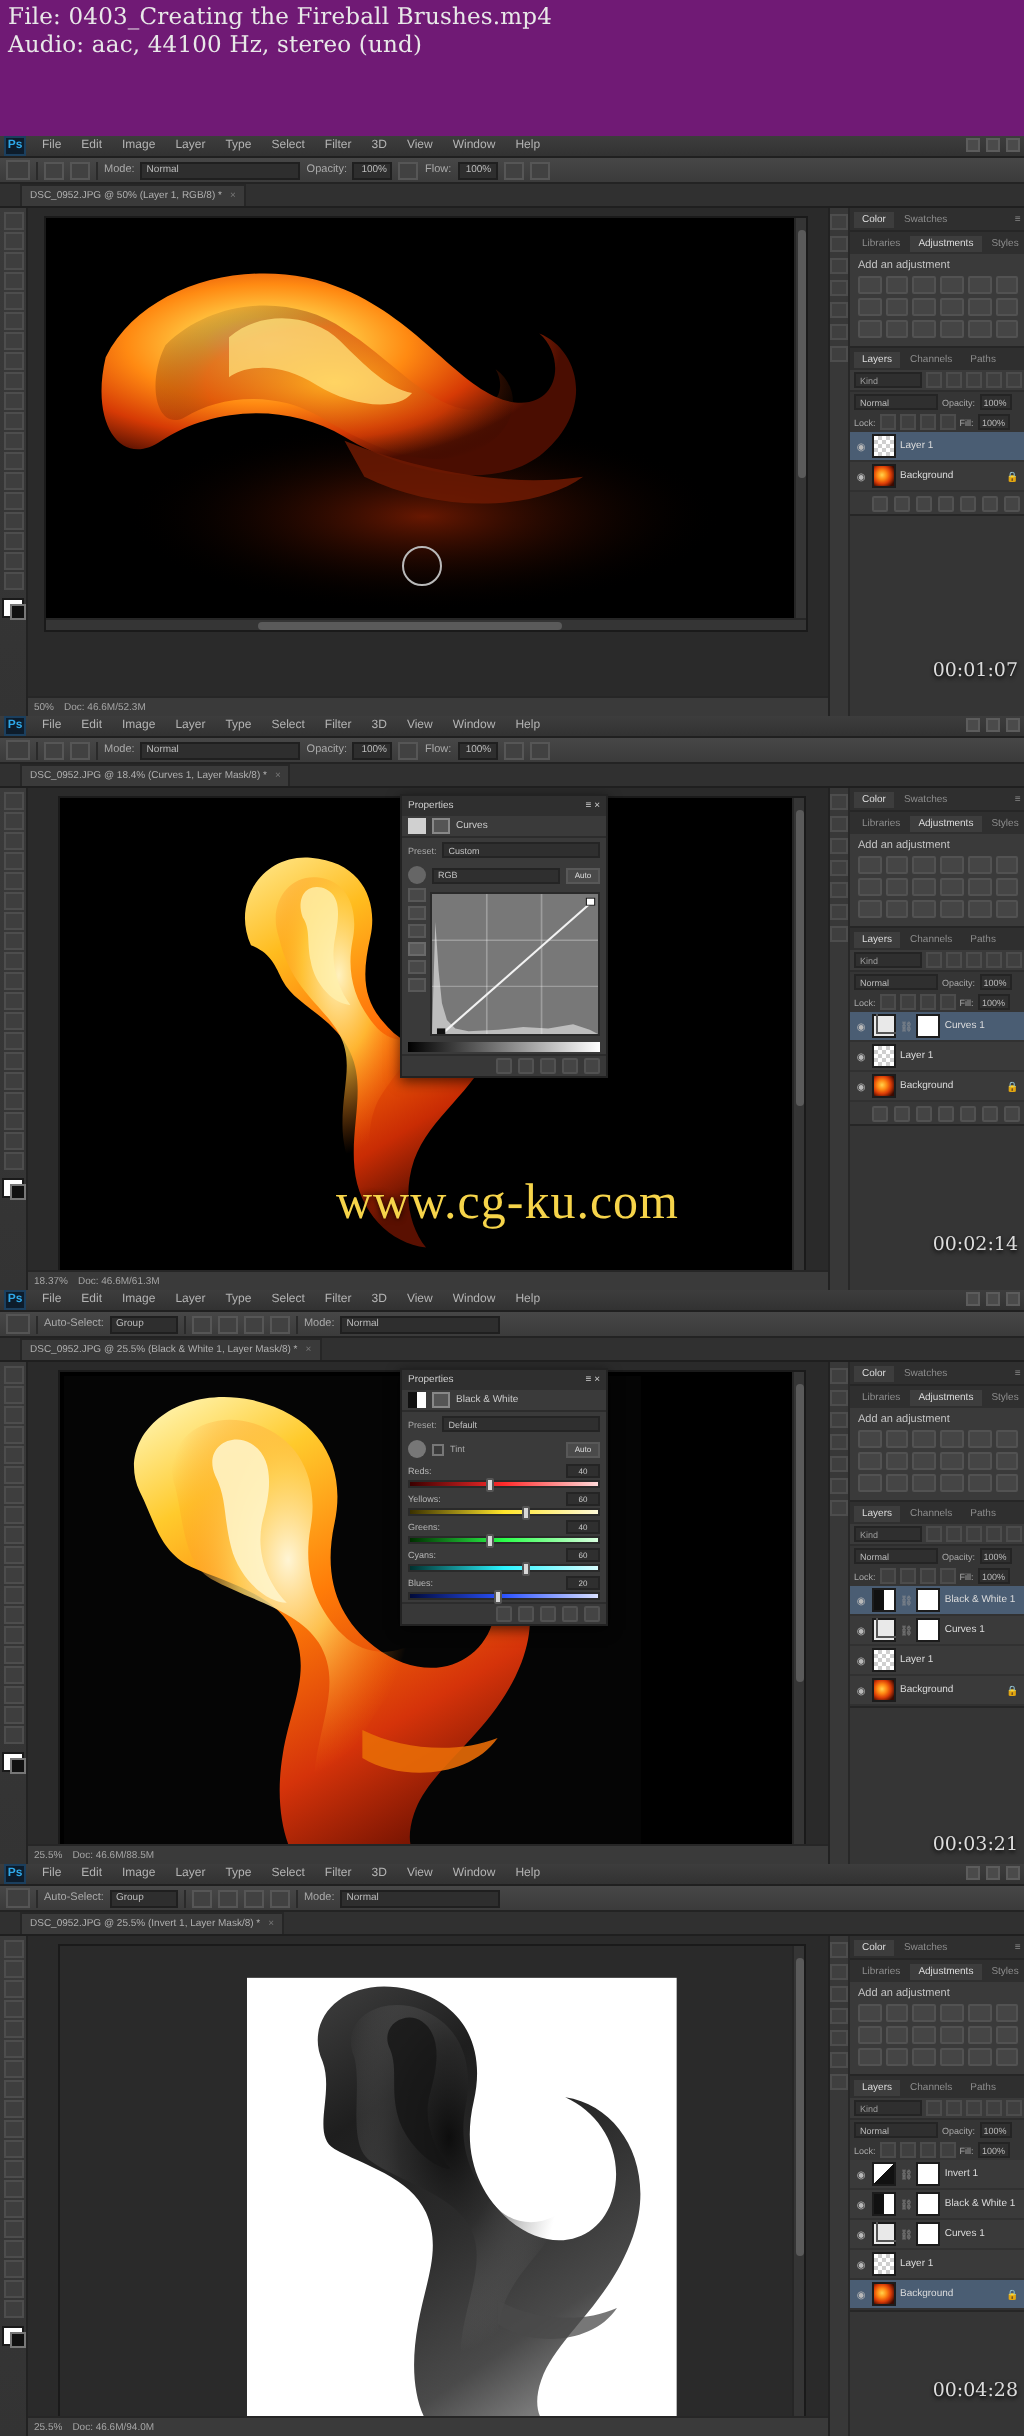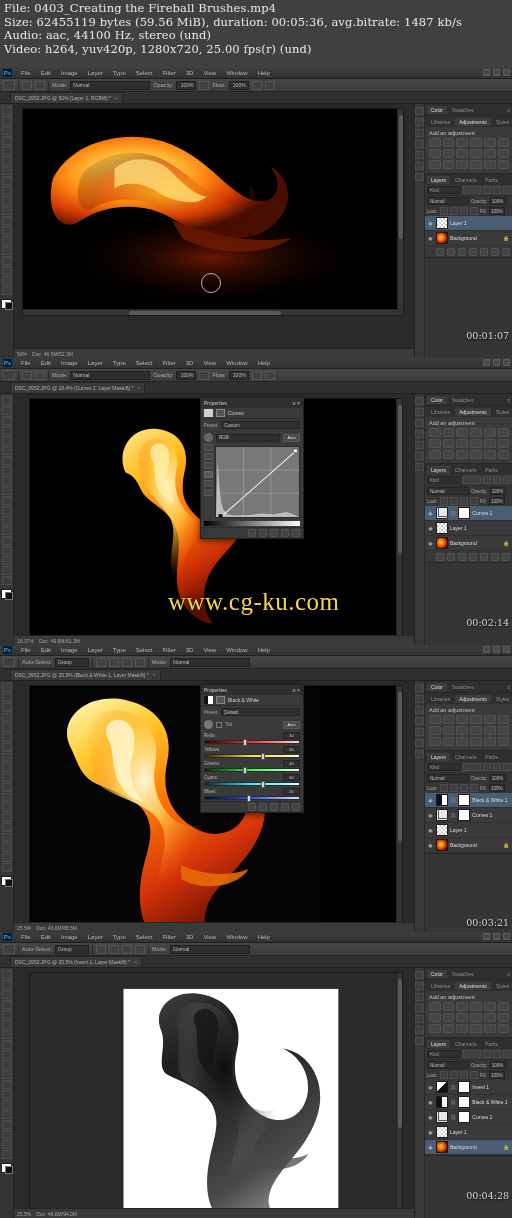--- a/index.html
+++ b/index.html
@@ -6,21 +6,21 @@
   body {
     width: 512px; height: 1218px;
     background: #000;
     font-family: "Liberation Sans", sans-serif;
     overflow: hidden;
     position: relative;
   }
 
   
   .info-header {
-    background: #404040;
+    background: #701a75;
     color: #e8e8e8;
     padding: 2px 4px 0 4px;
     height: 68px;
     font-family: "DejaVu Serif", serif;
     font-size: 11.5px;
     line-height: 13.6px;
     letter-spacing: 0.1px;
   }
   .info-line { white-space: nowrap; }
 
@@ -330,23 +330,21 @@
     width: 20px; height: 20px;
     border: 1px solid #b9b9b9;
     border-radius: 50%;
   }
 </style>
 </head>
 <body>
 
 <div class="info-header">
   <div class="info-line">File: 0403_Creating the Fireball Brushes.mp4</div>
-  <div class="info-line">Size: 62455119 bytes (59.56 MiB), duration: 00:05:36, avg.bitrate: 1487 kb/s</div>
   <div class="info-line">Audio: aac, 44100 Hz, stereo (und)</div>
-  <div class="info-line">Video: h264, yuv420p, 1280x720, 25.00 fps(r) (und)</div>
 </div>
 
 <div class="panel panel-1">
 
   <div class="ps-menubar">
     <div class="ps-logo">Ps</div>
     <div class="ps-menu-item">File</div>
     <div class="ps-menu-item">Edit</div>
     <div class="ps-menu-item">Image</div>
     <div class="ps-menu-item">Layer</div>

